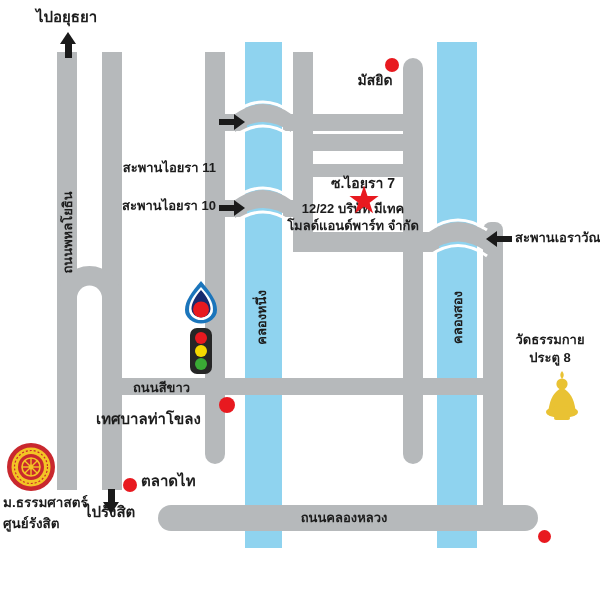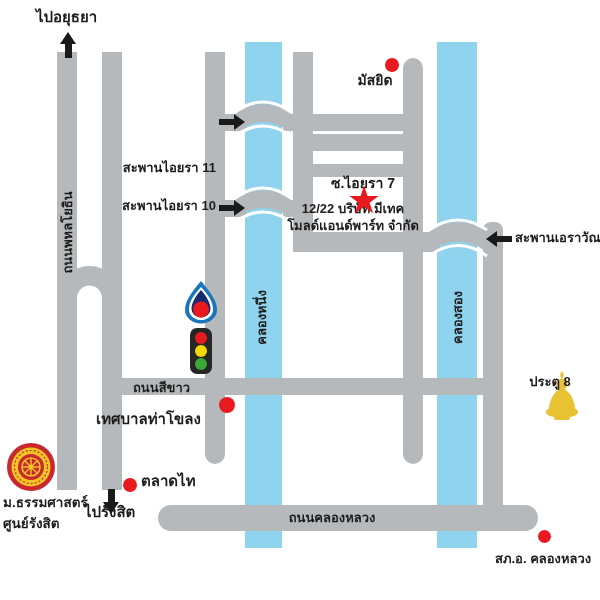--- a/index.html
+++ b/index.html
@@ -146,23 +146,23 @@
   <div class="vlabel" style="left:7px;top:222px;width:120px;">ถนนพหลโยธิน</div>
   <div class="vlabel" style="left:206px;top:307px;width:110px;">คลองหนึ่ง</div>
   <div class="vlabel" style="left:402px;top:307px;width:110px;">คลองสอง</div>
   <div class="lbl right" style="left:118px;top:111px;width:98px;margin-top:48px;">สะพานไอยรา 11</div>
   <div class="lbl right" style="left:118px;top:197px;width:98px;">สะพานไอยรา 10</div>
   <div class="lbl" style="left:515px;top:229px;">สะพานเอราวัณ 5</div>
   <div class="lbl center" style="left:318px;top:175px;width:90px;font-size:14px;">ซ.ไอยรา 7</div>
   <div class="lbl center" style="left:283px;top:201px;width:140px;font-size:13px;line-height:16px;">12/22 บริษัท มีเทค</div>
   <div class="lbl center" style="left:283px;top:218px;width:140px;font-size:13px;line-height:16px;">โมลด์แอนด์พาร์ท จำกัด</div>
   <div class="lbl center" style="left:347px;top:72px;width:56px;font-size:14px;">มัสยิด</div>
-  <div class="lbl center" style="left:504px;top:349px;width:92px;margin-top:24px;">ประตู 8</div>
+  <div class="lbl center" style="left:504px;top:331px;width:92px;">วัดธรรมกาย</div>
+  <div class="lbl center" style="left:504px;top:349px;width:92px;">ประตู 8</div>
   <div class="lbl" style="left:133px;top:379px;">ถนนสีขาว</div>
   <div class="lbl" style="left:96px;top:410px;font-size:15px;">เทศบาลท่าโขลง</div>
   <div class="lbl" style="left:141px;top:472px;font-size:15px;">ตลาดไท</div>
   <div class="lbl" style="left:84px;top:503px;font-size:15px;">ไปรังสิต</div>
   <div class="lbl" style="left:3px;top:494px;font-size:13.5px;">ม.ธรรมศาสตร์</div>
   <div class="lbl" style="left:3px;top:515px;font-size:13.5px;">ศูนย์รังสิต</div>
-  <div class="lbl center" style="left:276px;top:509px;width:112px;">ถนนคลองหลวง</div>
-  <div class="lbl" style="left:495px;top:550px;">สภ.อ. คลองหลวง</div>
+  <div class="lbl center" style="left:288px;top:509px;width:112px;">ถนนคลองหลวง</div>
 
 </div>
 
 </body></html>

